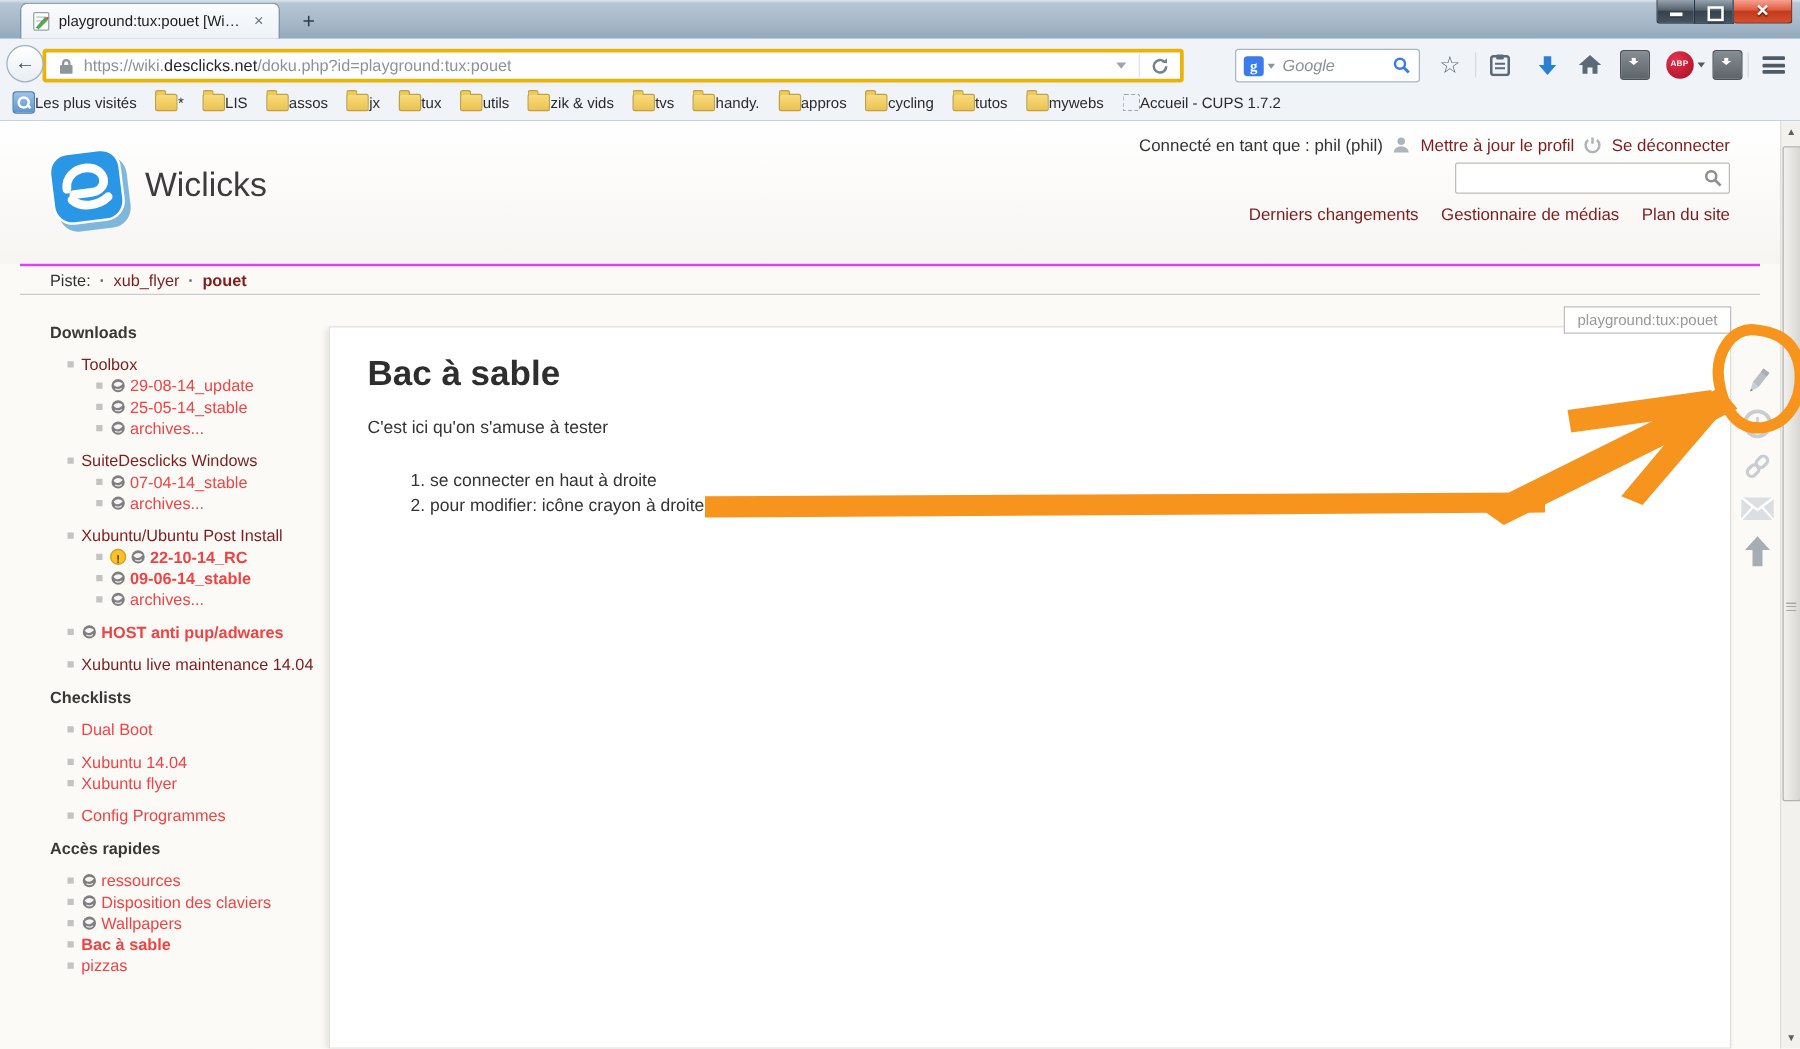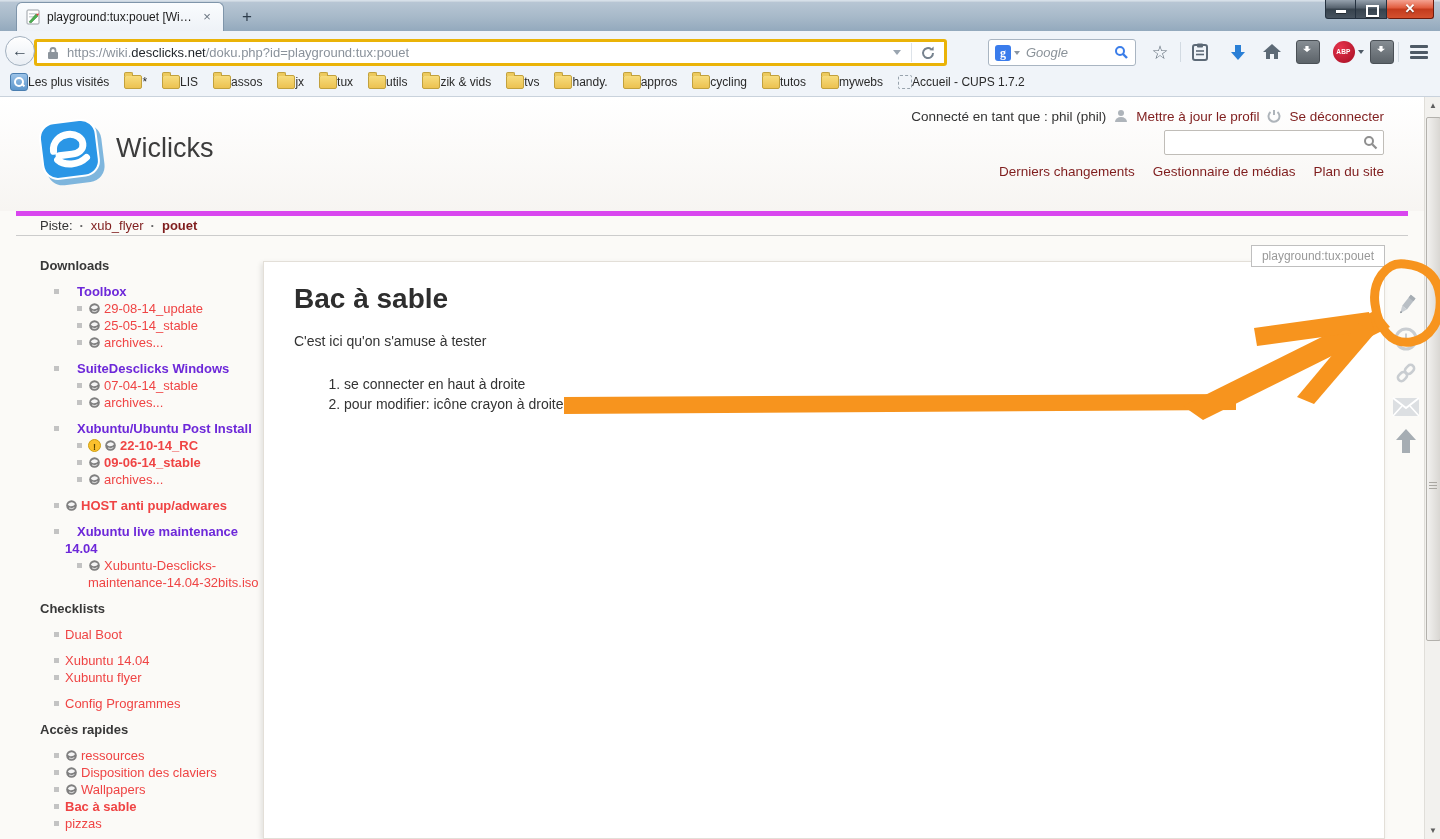--- a/index.html
+++ b/index.html
@@ -73,36 +73,36 @@
   
   #page{position:absolute;left:0;top:97px;width:1440px;height:742px;background:#fbfaf7;}
   .wiki-header{position:absolute;left:0;top:0;width:1440px;height:114px;background:linear-gradient(180deg,#ffffff,#f7f5f2);}
   .userbar{position:absolute;top:12px;right:56px;display:flex;gap:8px;font-size:13.5px;color:#333;}
   .userbar a, .bluelink{color:#7f1d1d;text-decoration:none;}
   .wikisearch{position:absolute;top:33px;right:56px;width:220px;height:25px;box-sizing:border-box;background:#fff;
     border:1px solid #c0bdb8;border-radius:2px;display:flex;align-items:center;justify-content:flex-end;padding-right:5px;}
   .wikitools{position:absolute;top:67px;right:56px;display:flex;gap:18px;font-size:13.5px;margin-left:40px;}
   .logo{position:absolute;left:38px;top:19px;}
   .site-title{position:absolute;left:116px;top:36px;font-size:27px;color:#3c3c3c;}
-  .breadcrumb{position:absolute;left:16px;top:114px;width:1392px;height:25px;border-top:5px solid #d946ef;border-bottom:1px solid #ccc;
+  .breadcrumb{position:absolute;left:16px;top:114px;width:1392px;height:25px;border-top:2px solid #d946ef;border-bottom:1px solid #ccc;
     display:flex;align-items:center;gap:7px;padding-left:24px;box-sizing:border-box;font-size:13px;color:#333;}
   .bc-sep{color:#666;font-weight:bold;}
   .bc-bold{font-weight:bold;}
 
   
   .sidebar{position:absolute;left:40px;top:158px;width:222px;font-size:13px;line-height:17px;color:#333;}
   .sidebar a{color:#ef4444;text-decoration:none;}
   .sb-h{font-weight:bold;color:#383838;margin-top:9px;}
   .sb-h:first-child{margin-top:2px;}
   .row{position:relative;padding-left:25px;}
   .row.l2{padding-left:48px;}
   .row.gap{margin-top:9px;}
   .blt{position:absolute;left:14px;top:6px;width:5px;height:5px;background:#c3c3c3;}
   .row.l2 .blt{left:37px;}
-  .sb-strong{font-weight:bold;color:#6d28d9;margin-left:12px;}
+  .sb-strong{font-weight:normal;color:#7f1d1d;}
   .boldlink{font-weight:bold;}
   .curlink{font-weight:bold;color:#1c5991;}
   .globe{width:13px;height:13px;vertical-align:-2px;margin-right:3px;}
   .warn-ic{display:inline-block;width:13px;height:13px;border-radius:50%;background:#fbc02d;border:1px solid #cf9f0e;
     box-sizing:border-box;margin-right:3px;vertical-align:-2px;position:relative;}
   .warn-ic:after{content:"!";position:absolute;left:0;top:-1px;width:100%;text-align:center;font-size:9px;font-weight:bold;color:#5a4500;}
 
   
   .panel{position:absolute;left:263px;top:164px;width:1122px;height:578px;box-sizing:border-box;background:#fff;
     border:1px solid #e3dfd8;box-shadow:-2px 2px 5px rgba(0,0,0,.10);}
@@ -379,23 +379,20 @@
           </svg><a class="boldlink">09-06-14_stable</a></div>
       <div class="row l2"><span class="blt"></span><svg class="globe" viewBox="0 0 16 16">
             <use href="#globe-sym"></use>
           </svg><a>archives...</a></div>
 
       <div class="row gap"><span class="blt"></span><svg class="globe" viewBox="0 0 16 16">
             <use href="#globe-sym"></use>
           </svg><a class="boldlink">HOST anti pup/adwares</a></div>
 
       <div class="row gap"><span class="blt"></span><span class="sb-strong">Xubuntu live maintenance 14.04</span></div>
-      <div class="row l2"><span class="blt"></span><svg class="globe" viewBox="0 0 16 16">
-            <use href="#globe-sym"></use>
-          </svg><a>Xubuntu-Desclicks-maintenance-14.04-32bits.iso</a></div>
 
       <div class="sb-h">Checklists</div>
       <div class="row gap"><span class="blt"></span><a>Dual Boot</a></div>
       <div class="row gap"><span class="blt"></span><a>Xubuntu 14.04</a></div>
       <div class="row"><span class="blt"></span><a>Xubuntu flyer</a></div>
       <div class="row gap"><span class="blt"></span><a>Config Programmes</a></div>
 
       <div class="sb-h">Accès rapides</div>
       <div class="row gap"><span class="blt"></span><svg class="globe" viewBox="0 0 16 16">
             <use href="#globe-sym"></use>

